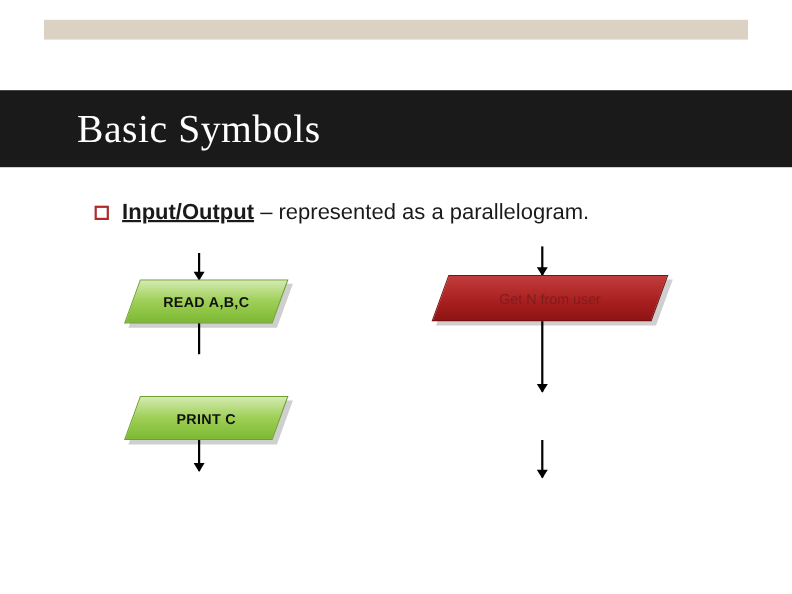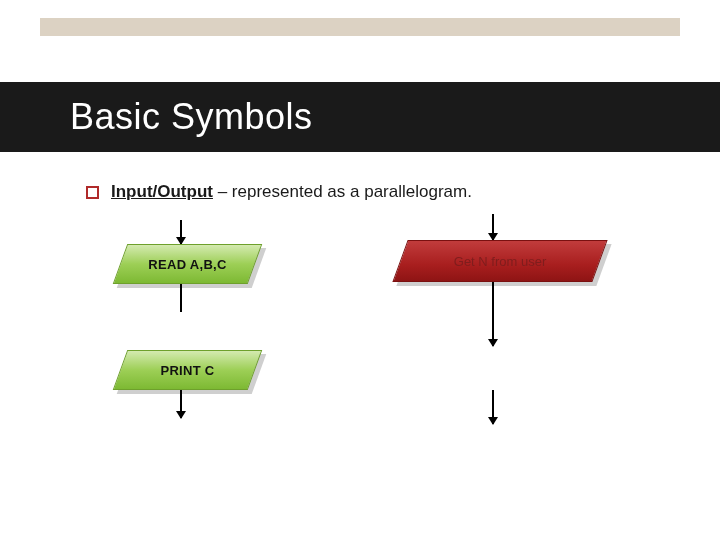--- a/index.html
+++ b/index.html
@@ -24,39 +24,40 @@
     background: #1a1a1a;
     display: flex;
     align-items: center;
     padding-left: 70px;
   }
   .title-band h1 {
     color: #fff;
     font-weight: 300;
     font-size: 36px;
     letter-spacing: 0.5px;
+    font-family: Liberation Serif, serif;
   }
   .bullet-row {
     position: absolute;
     top: 182px; left: 86px; right: 60px;
     display: flex;
     align-items: center;
-    font-size: 17px;
+    font-size: 20px;
     color: #1a1a1a;
   }
   .bullet {
     width: 13px; height: 13px;
     border: 2px solid #b02a2a;
     margin-right: 12px;
     flex-shrink: 0;
   }
   .bullet-row .strong { font-weight: 700; text-decoration: underline; }
   .diagram {
     position: absolute;
-    top: 220px; left: 0; width: 720px; height: 270px;
+    top: 230px; left: 0; width: 720px; height: 270px;
   }
   .arrow {
     position: absolute;
     width: 2px;
     background: #000;
   }
   .arrow::after {
     content: "";
     position: absolute;
     bottom: -1px; left: 50%;

